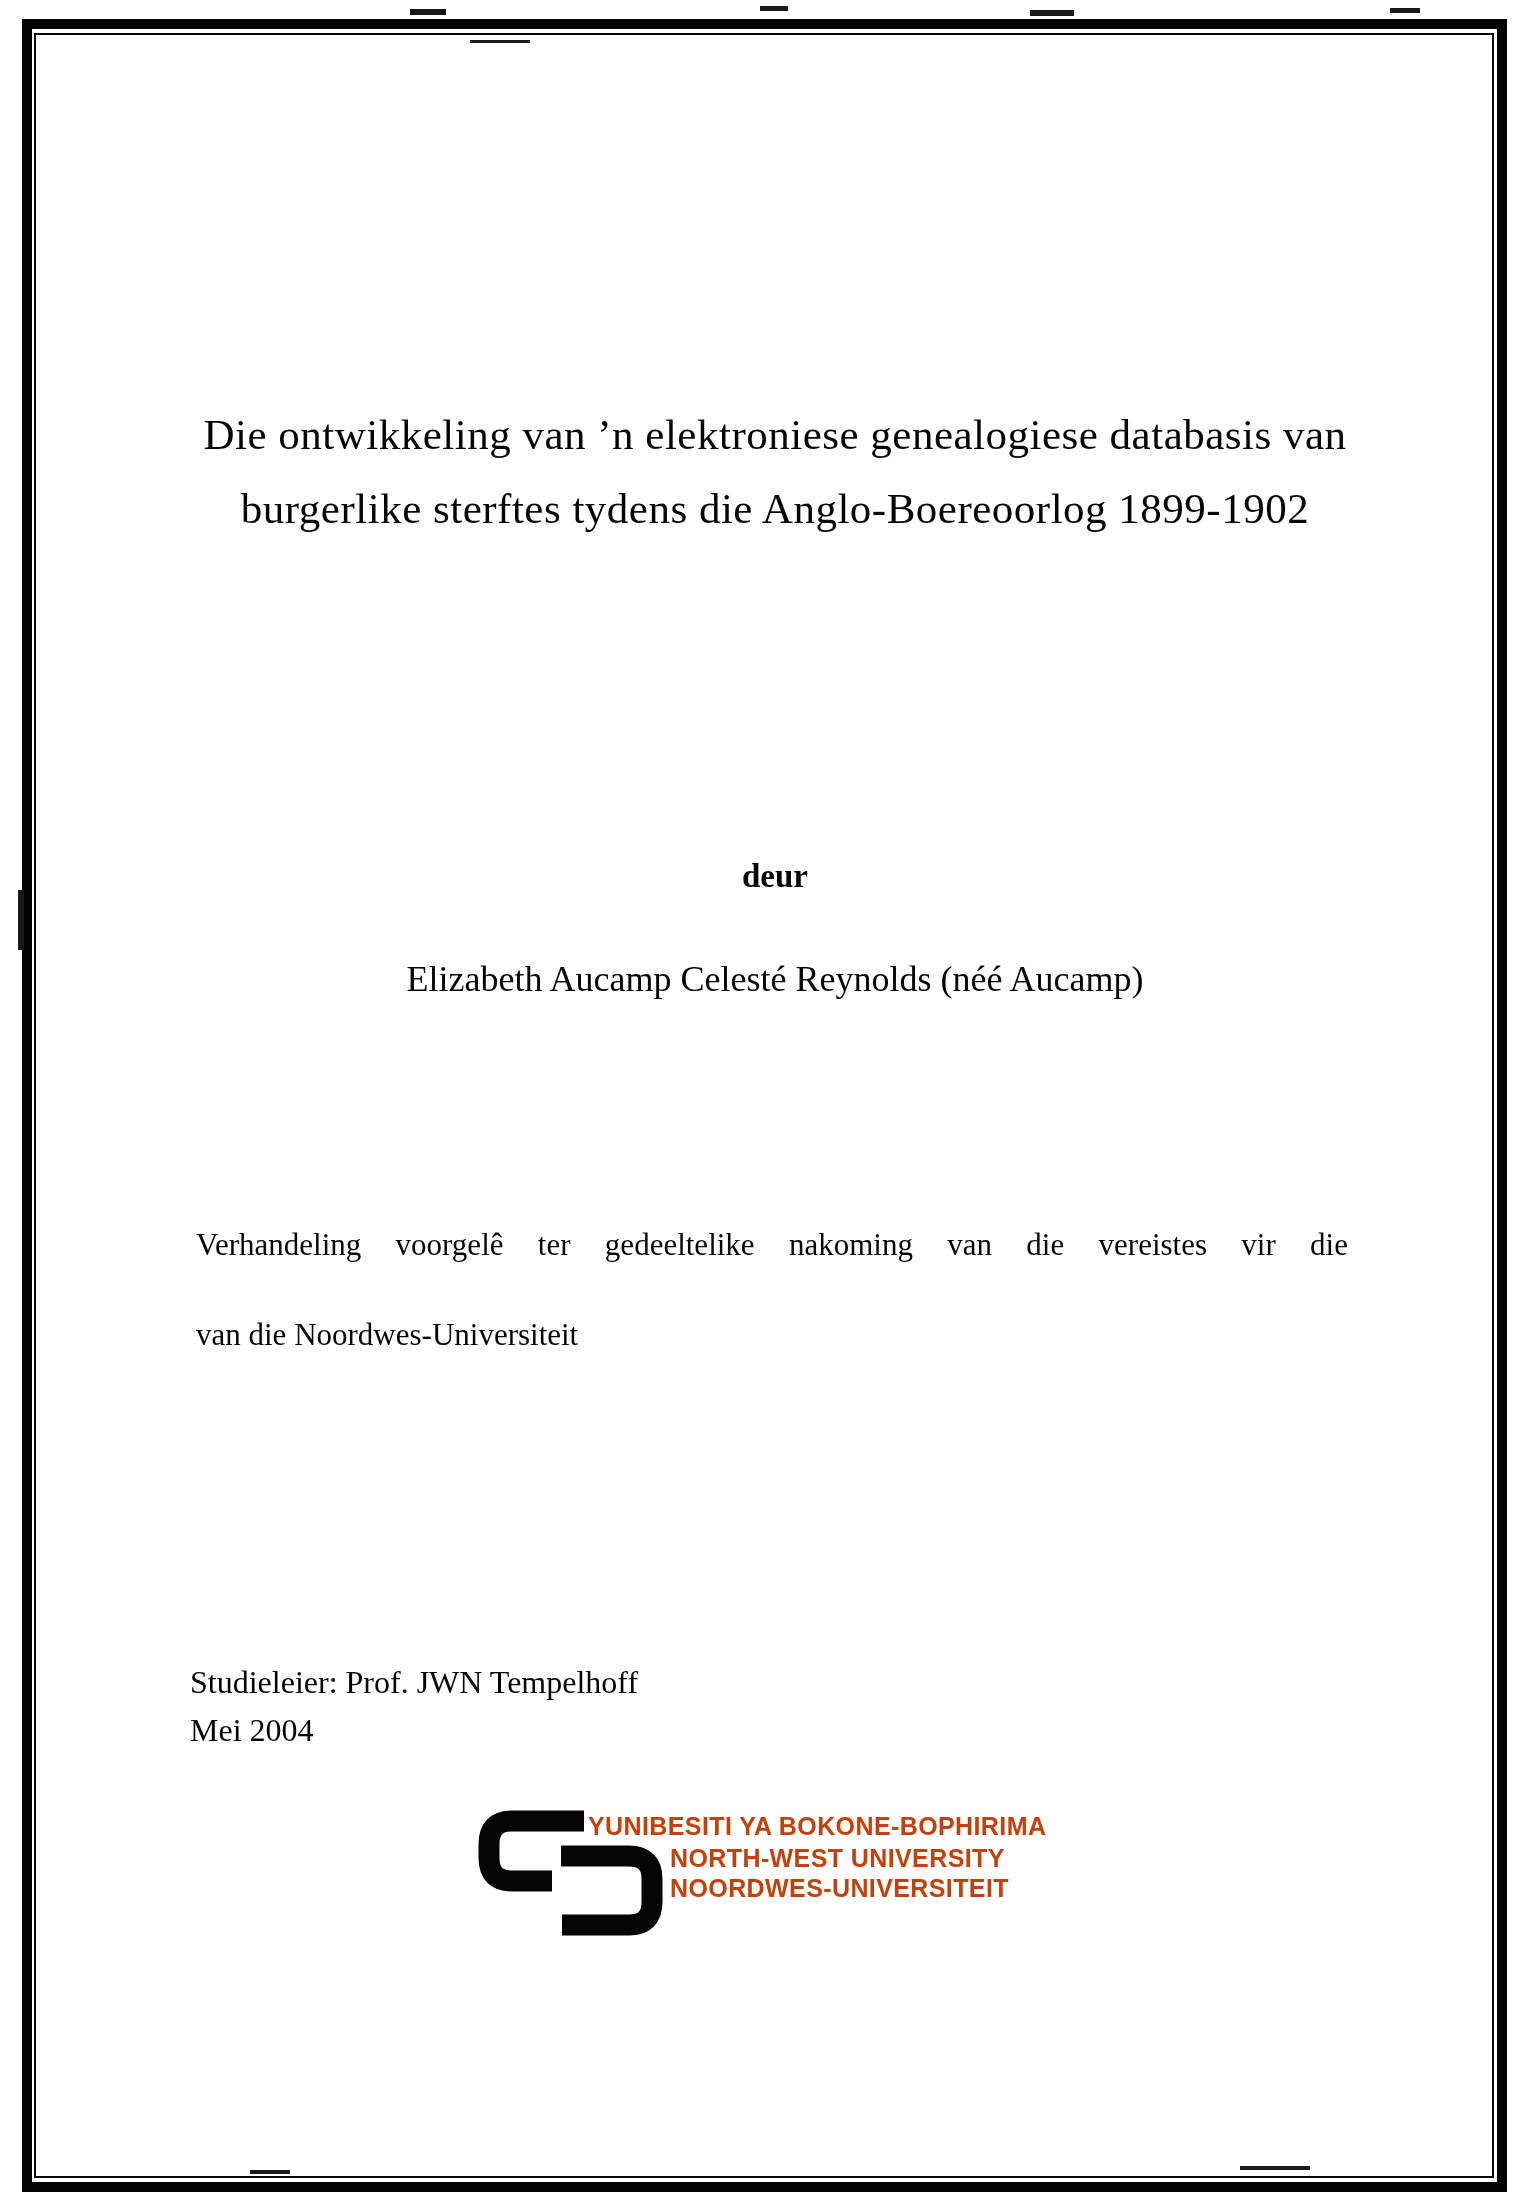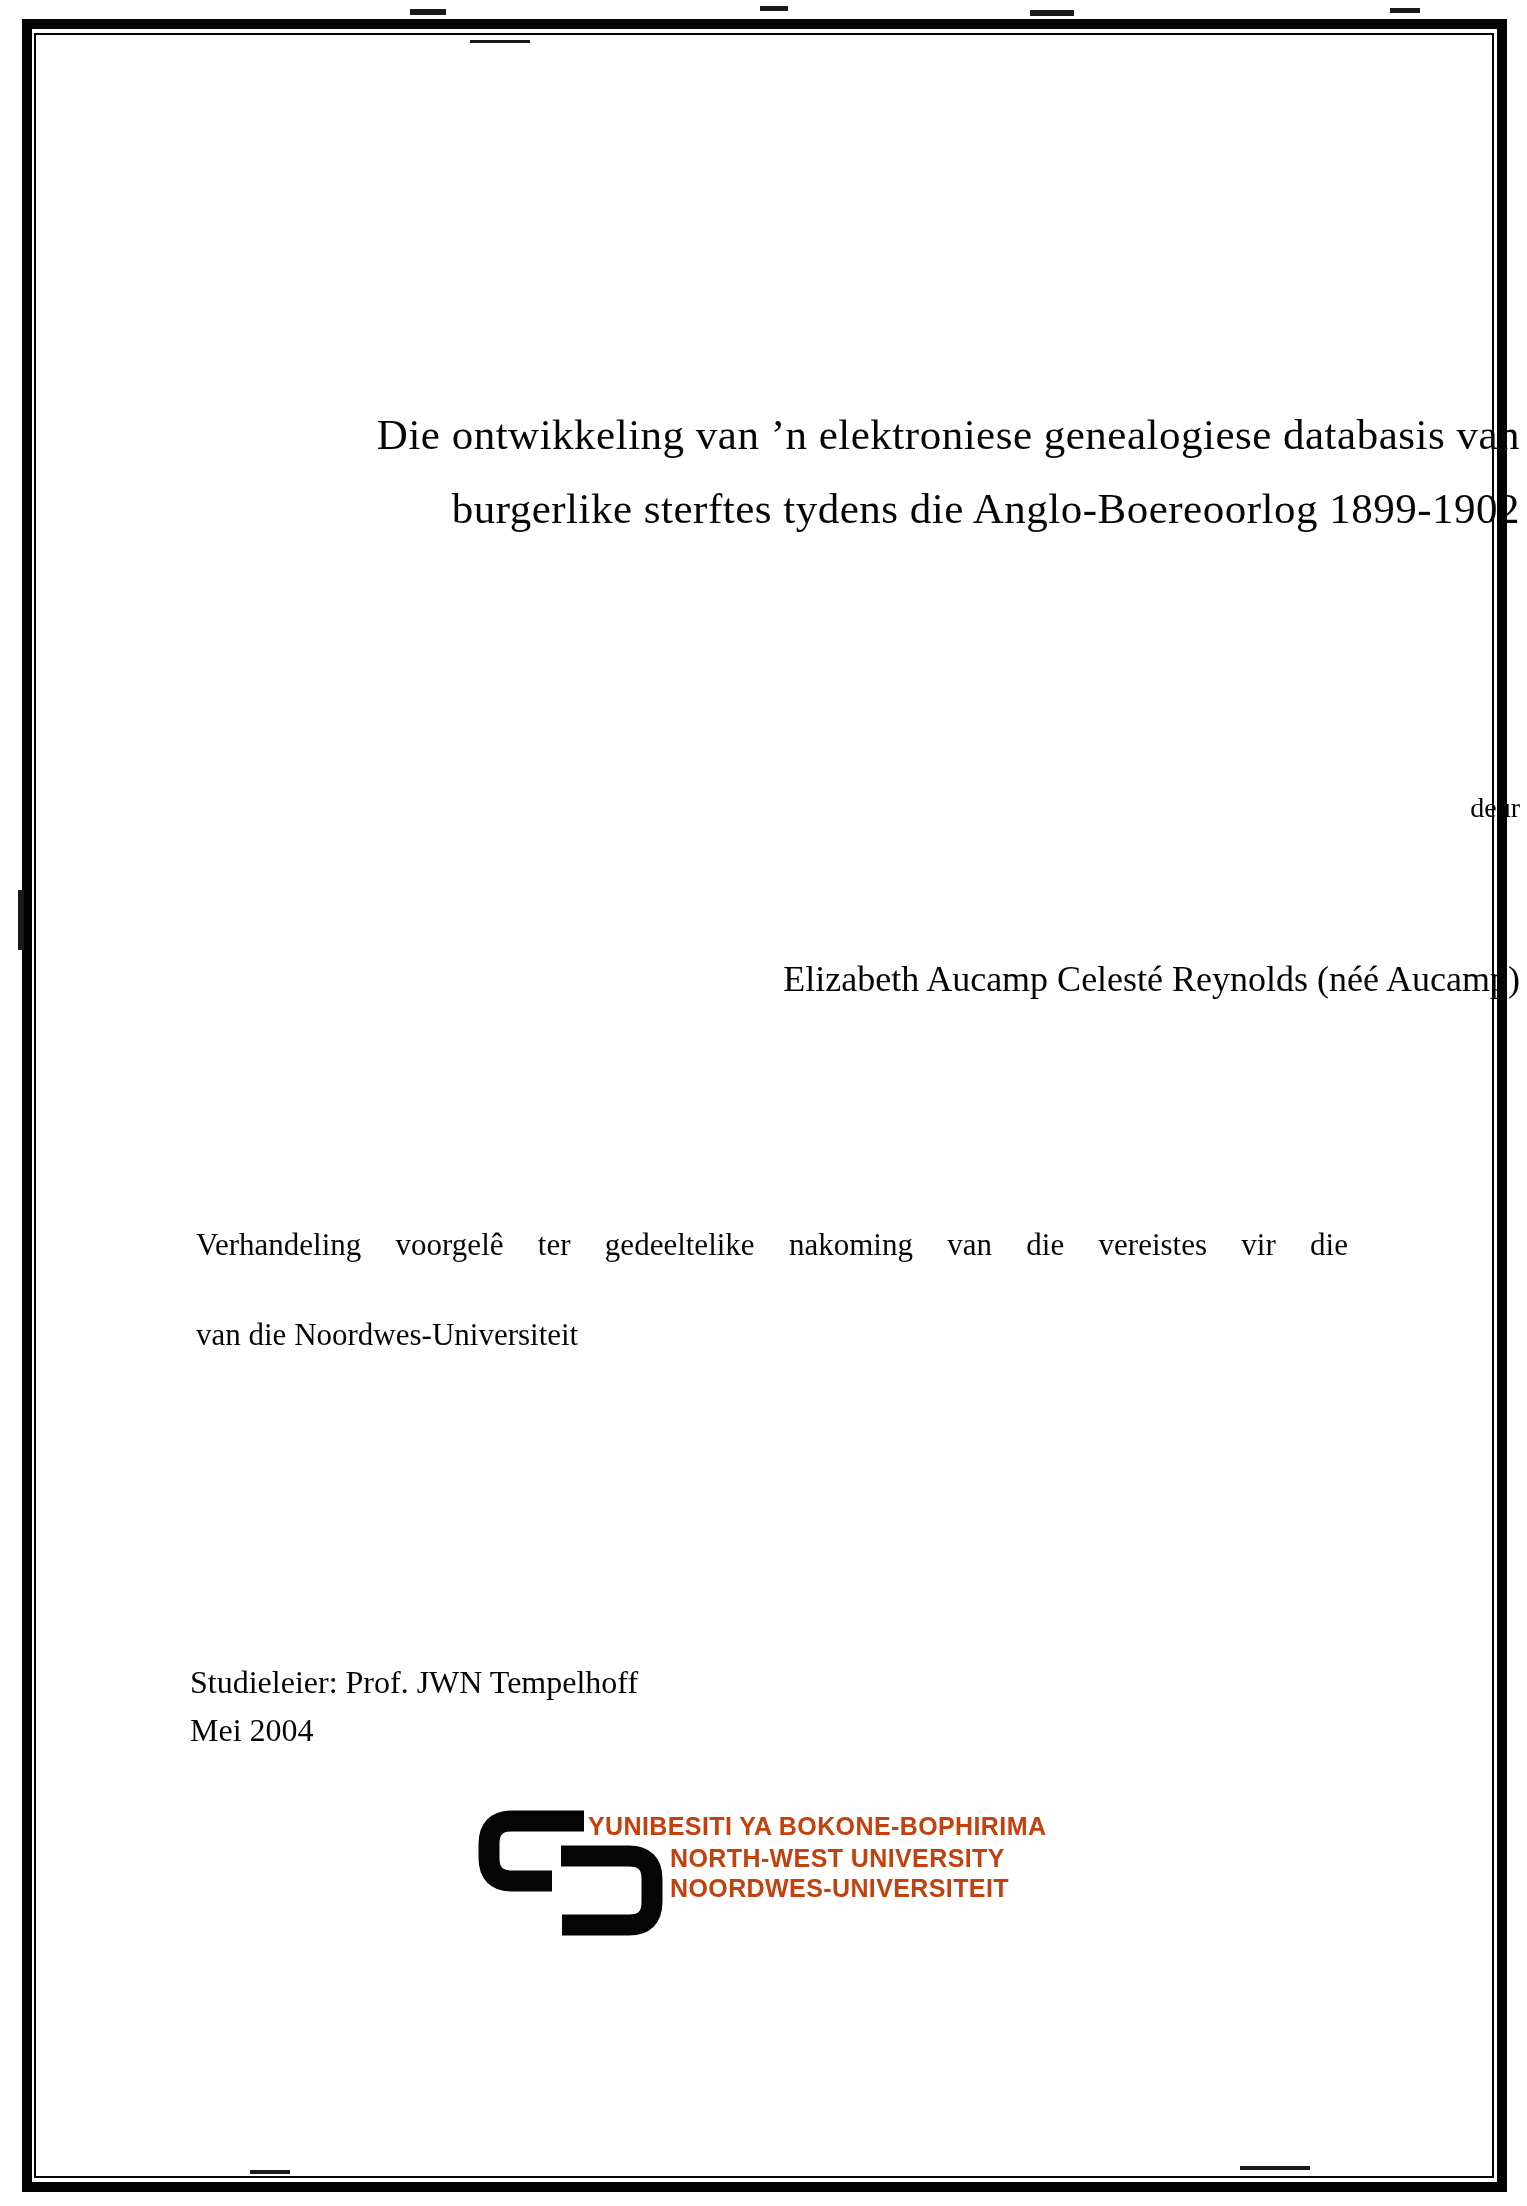--- a/index.html
+++ b/index.html
@@ -30,31 +30,32 @@
   
   .noise {
     position: absolute;
     background: #1a1a1a;
   }
   
   .center-col {
     position: absolute;
     left: 30px;
     width: 1490px;
-    text-align: right;
+    text-align: center;
   }
   .doc-title {
     top: 398px;
     font-size: 43px;
     line-height: 74px;
     letter-spacing: 0.5px;
   }
   .byline {
-    top: 792px;
-    font-size: 28px;
+    top: 858px;
+    font-size: 33px;
+    font-weight: bold;
   }
   .author {
     top: 958px;
     font-size: 36px;
   }
   .statement {
     position: absolute;
     left: 196px;
     width: 1152px;
     top: 1222px;

